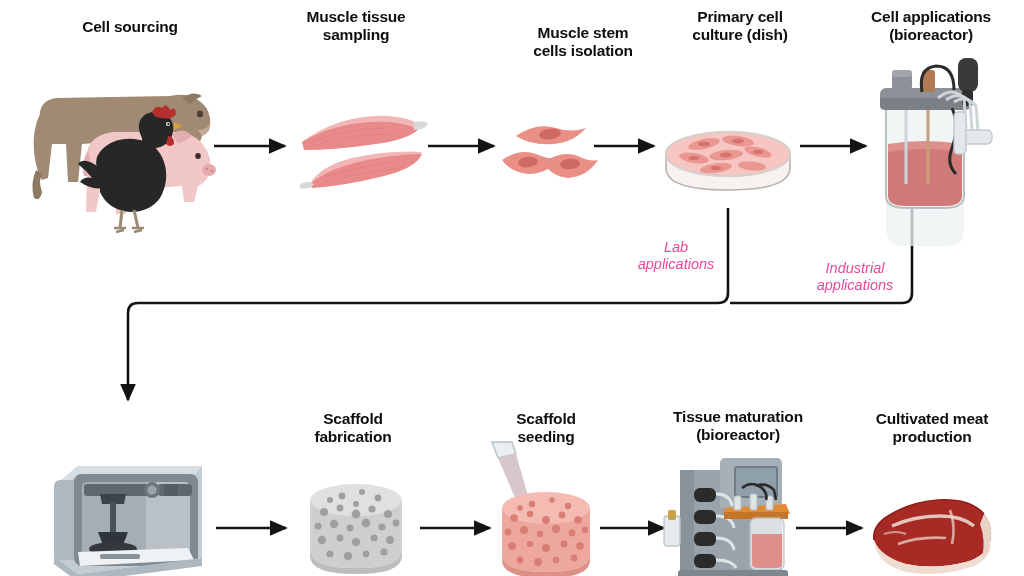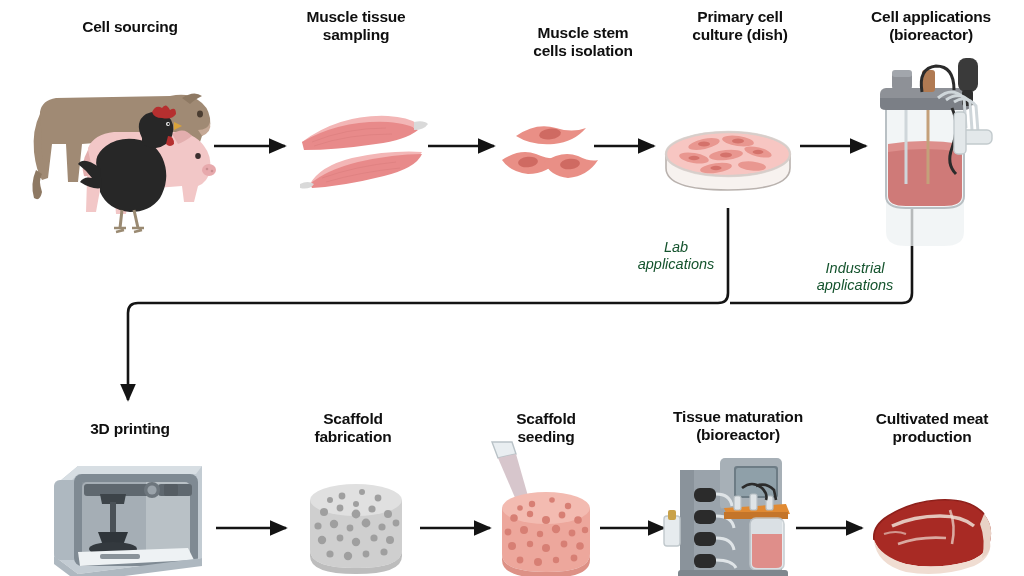--- a/index.html
+++ b/index.html
@@ -9,21 +9,21 @@
     overflow:hidden;position:relative;
   }
   #diagram{position:absolute;inset:0;width:1024px;height:576px;}
   .step-label{
     position:absolute;text-align:center;font-weight:bold;
     color:#0f0f0f;font-size:15.5px;line-height:1.18;
     letter-spacing:-0.2px;white-space:pre-line;
   }
   .branch-label{
     position:absolute;text-align:center;font-style:italic;
-    color:#14532d;font-size:14.5px;line-height:1.2;
+    color:#ec4899;font-size:14.5px;line-height:1.2;
     white-space:pre-line;
   }
   .art{position:absolute;}
   svg.art{overflow:visible;}
 </style>
 </head>
 <body>
 
 <div id="diagram">
 
@@ -52,21 +52,20 @@
   <div class="step-label" style="left:266px;top:8px;width:180px;">Muscle tissue
 sampling</div>
   <div class="step-label" style="left:40px;top:18px;width:180px;">Cell sourcing</div>
   <div class="step-label" style="left:488px;top:8px;width:190px;margin-top:16px;">Muscle stem
 cells isolation</div>
   <div class="step-label" style="left:650px;top:8px;width:180px;">Primary cell
 culture (dish)</div>
   <div class="step-label" style="left:838px;top:8px;width:186px;">Cell applications
 (bioreactor)</div>
 
-  <div class="step-label" style="left:45px;top:420px;width:170px;">3D printing</div>
   <div class="step-label" style="left:268px;top:410px;width:170px;">Scaffold
 fabrication</div>
   <div class="step-label" style="left:466px;top:410px;width:160px;">Scaffold
 seeding</div>
   <div class="step-label" style="left:638px;top:408px;width:200px;">Tissue maturation
 (bioreactor)</div>
   <div class="step-label" style="left:840px;top:410px;width:184px;">Cultivated meat
 production</div>
 
   <div class="branch-label" style="left:628px;top:239px;width:96px;">Lab

